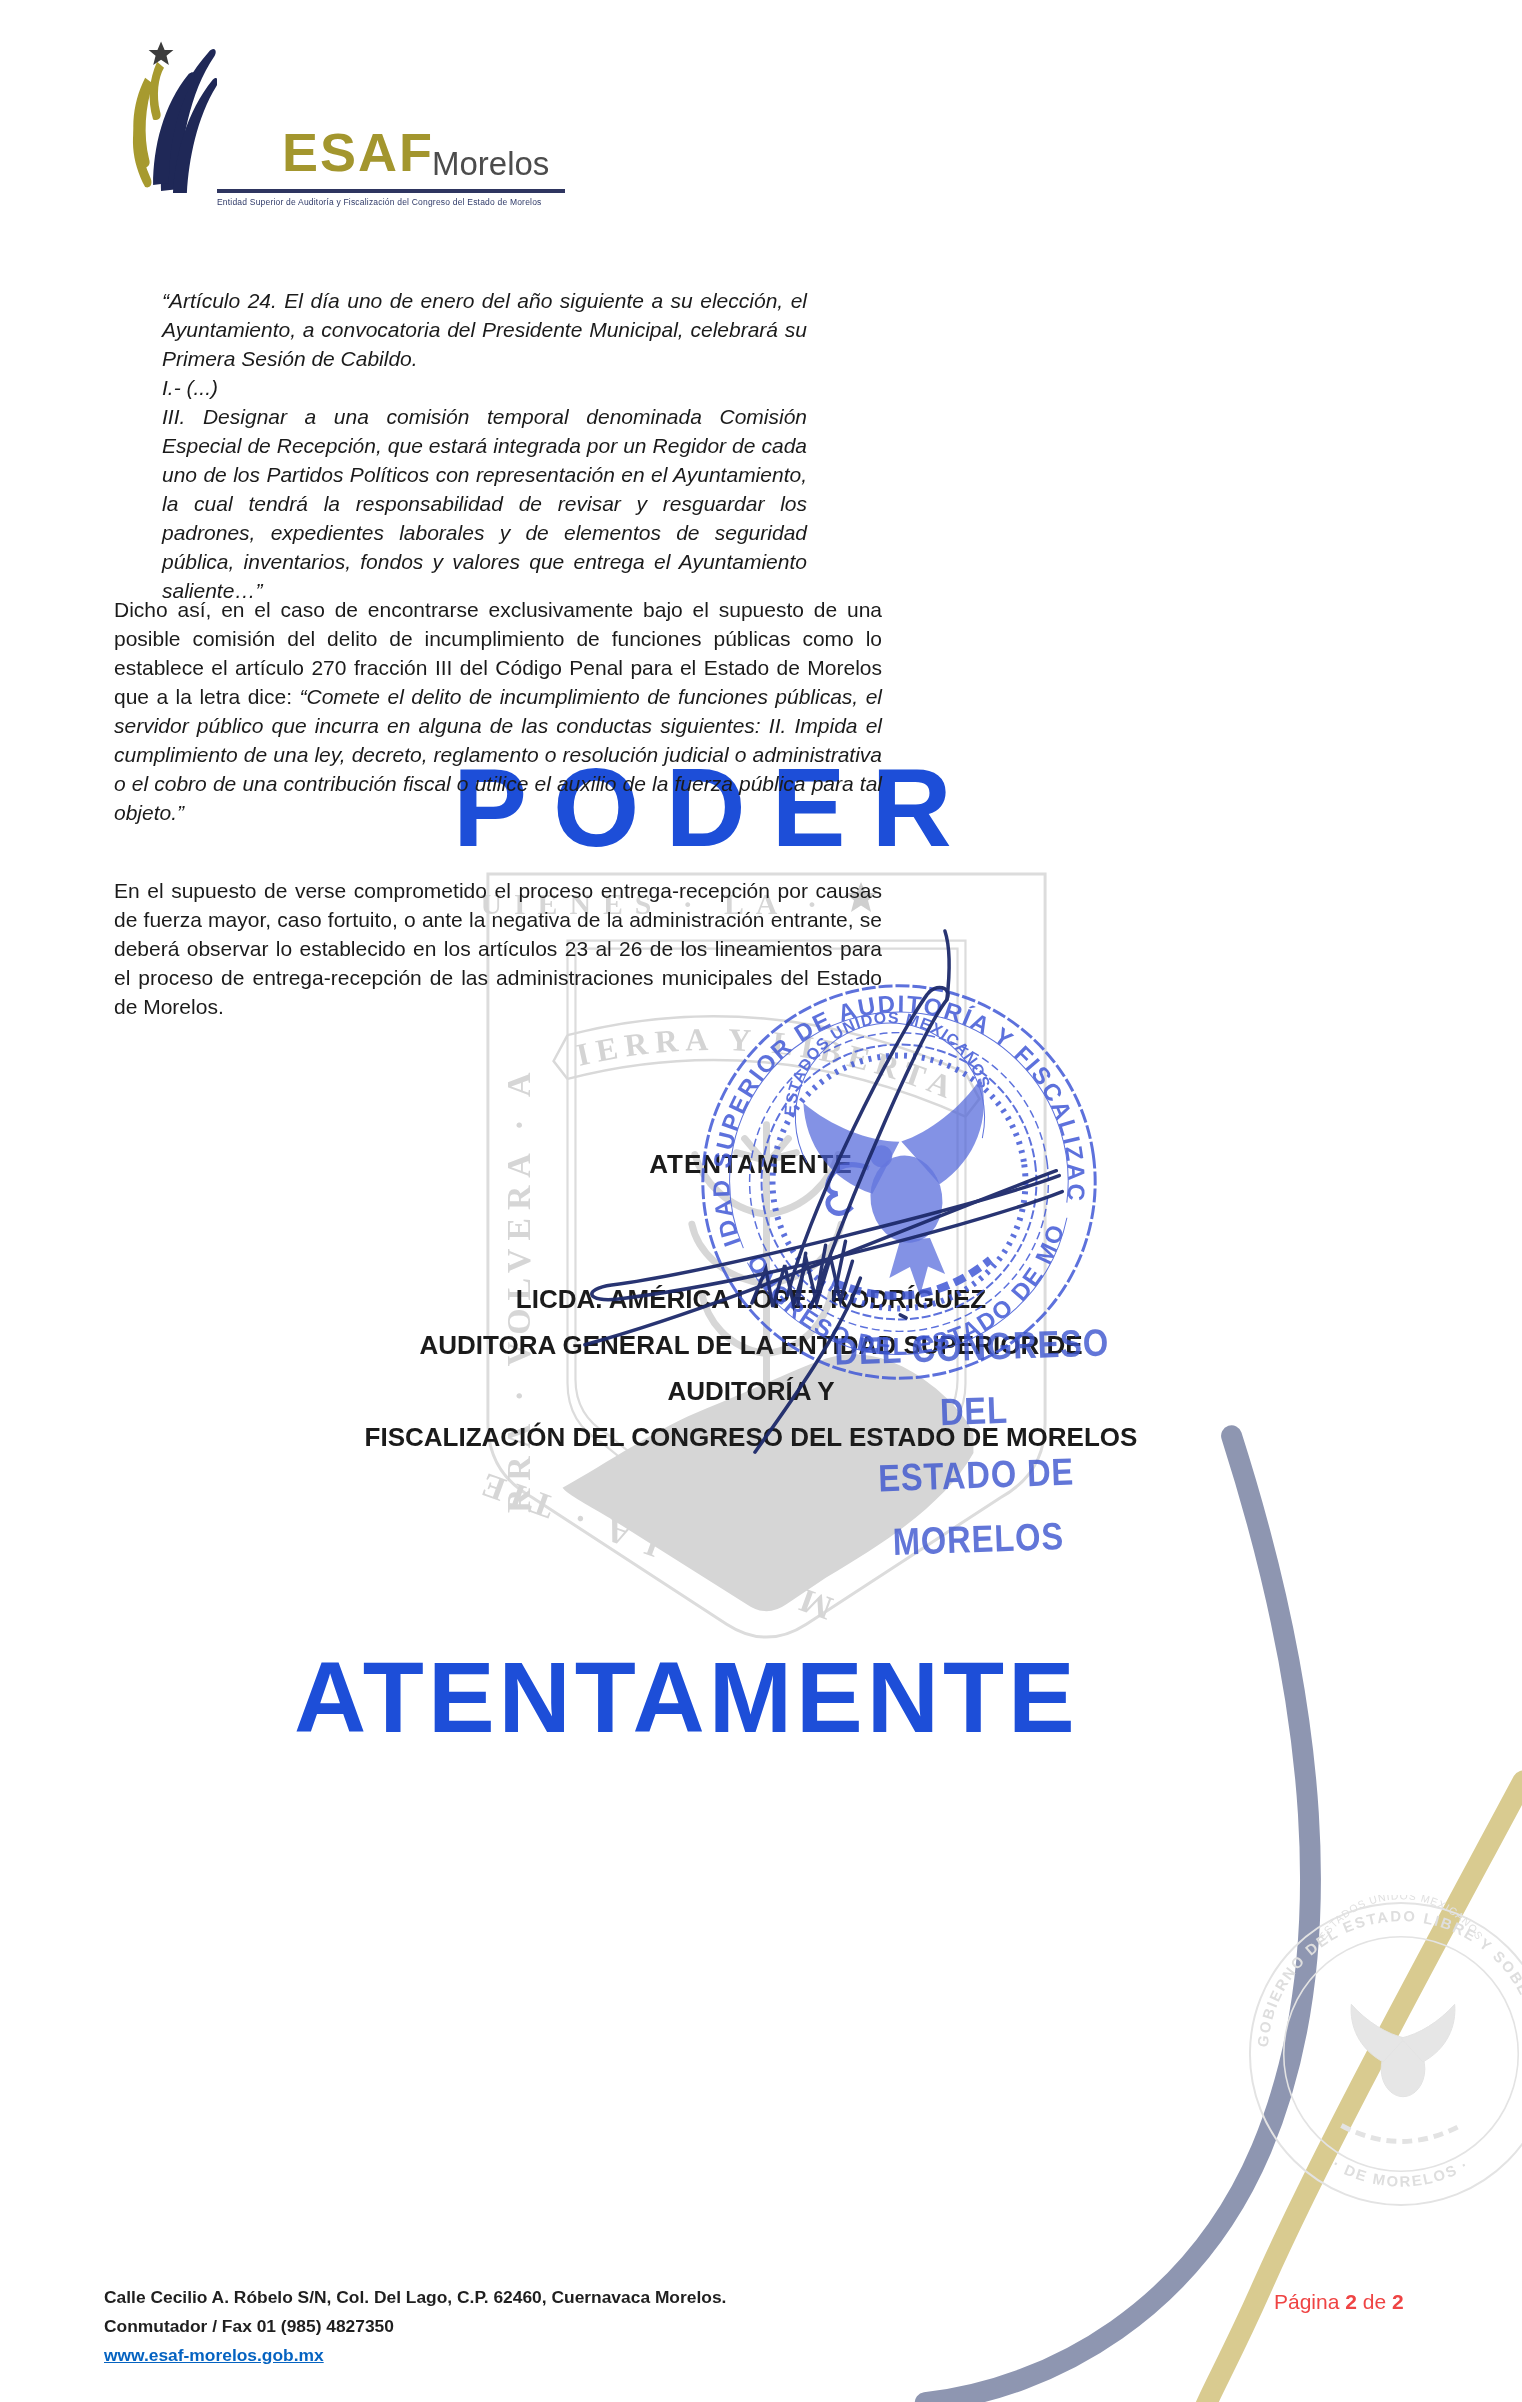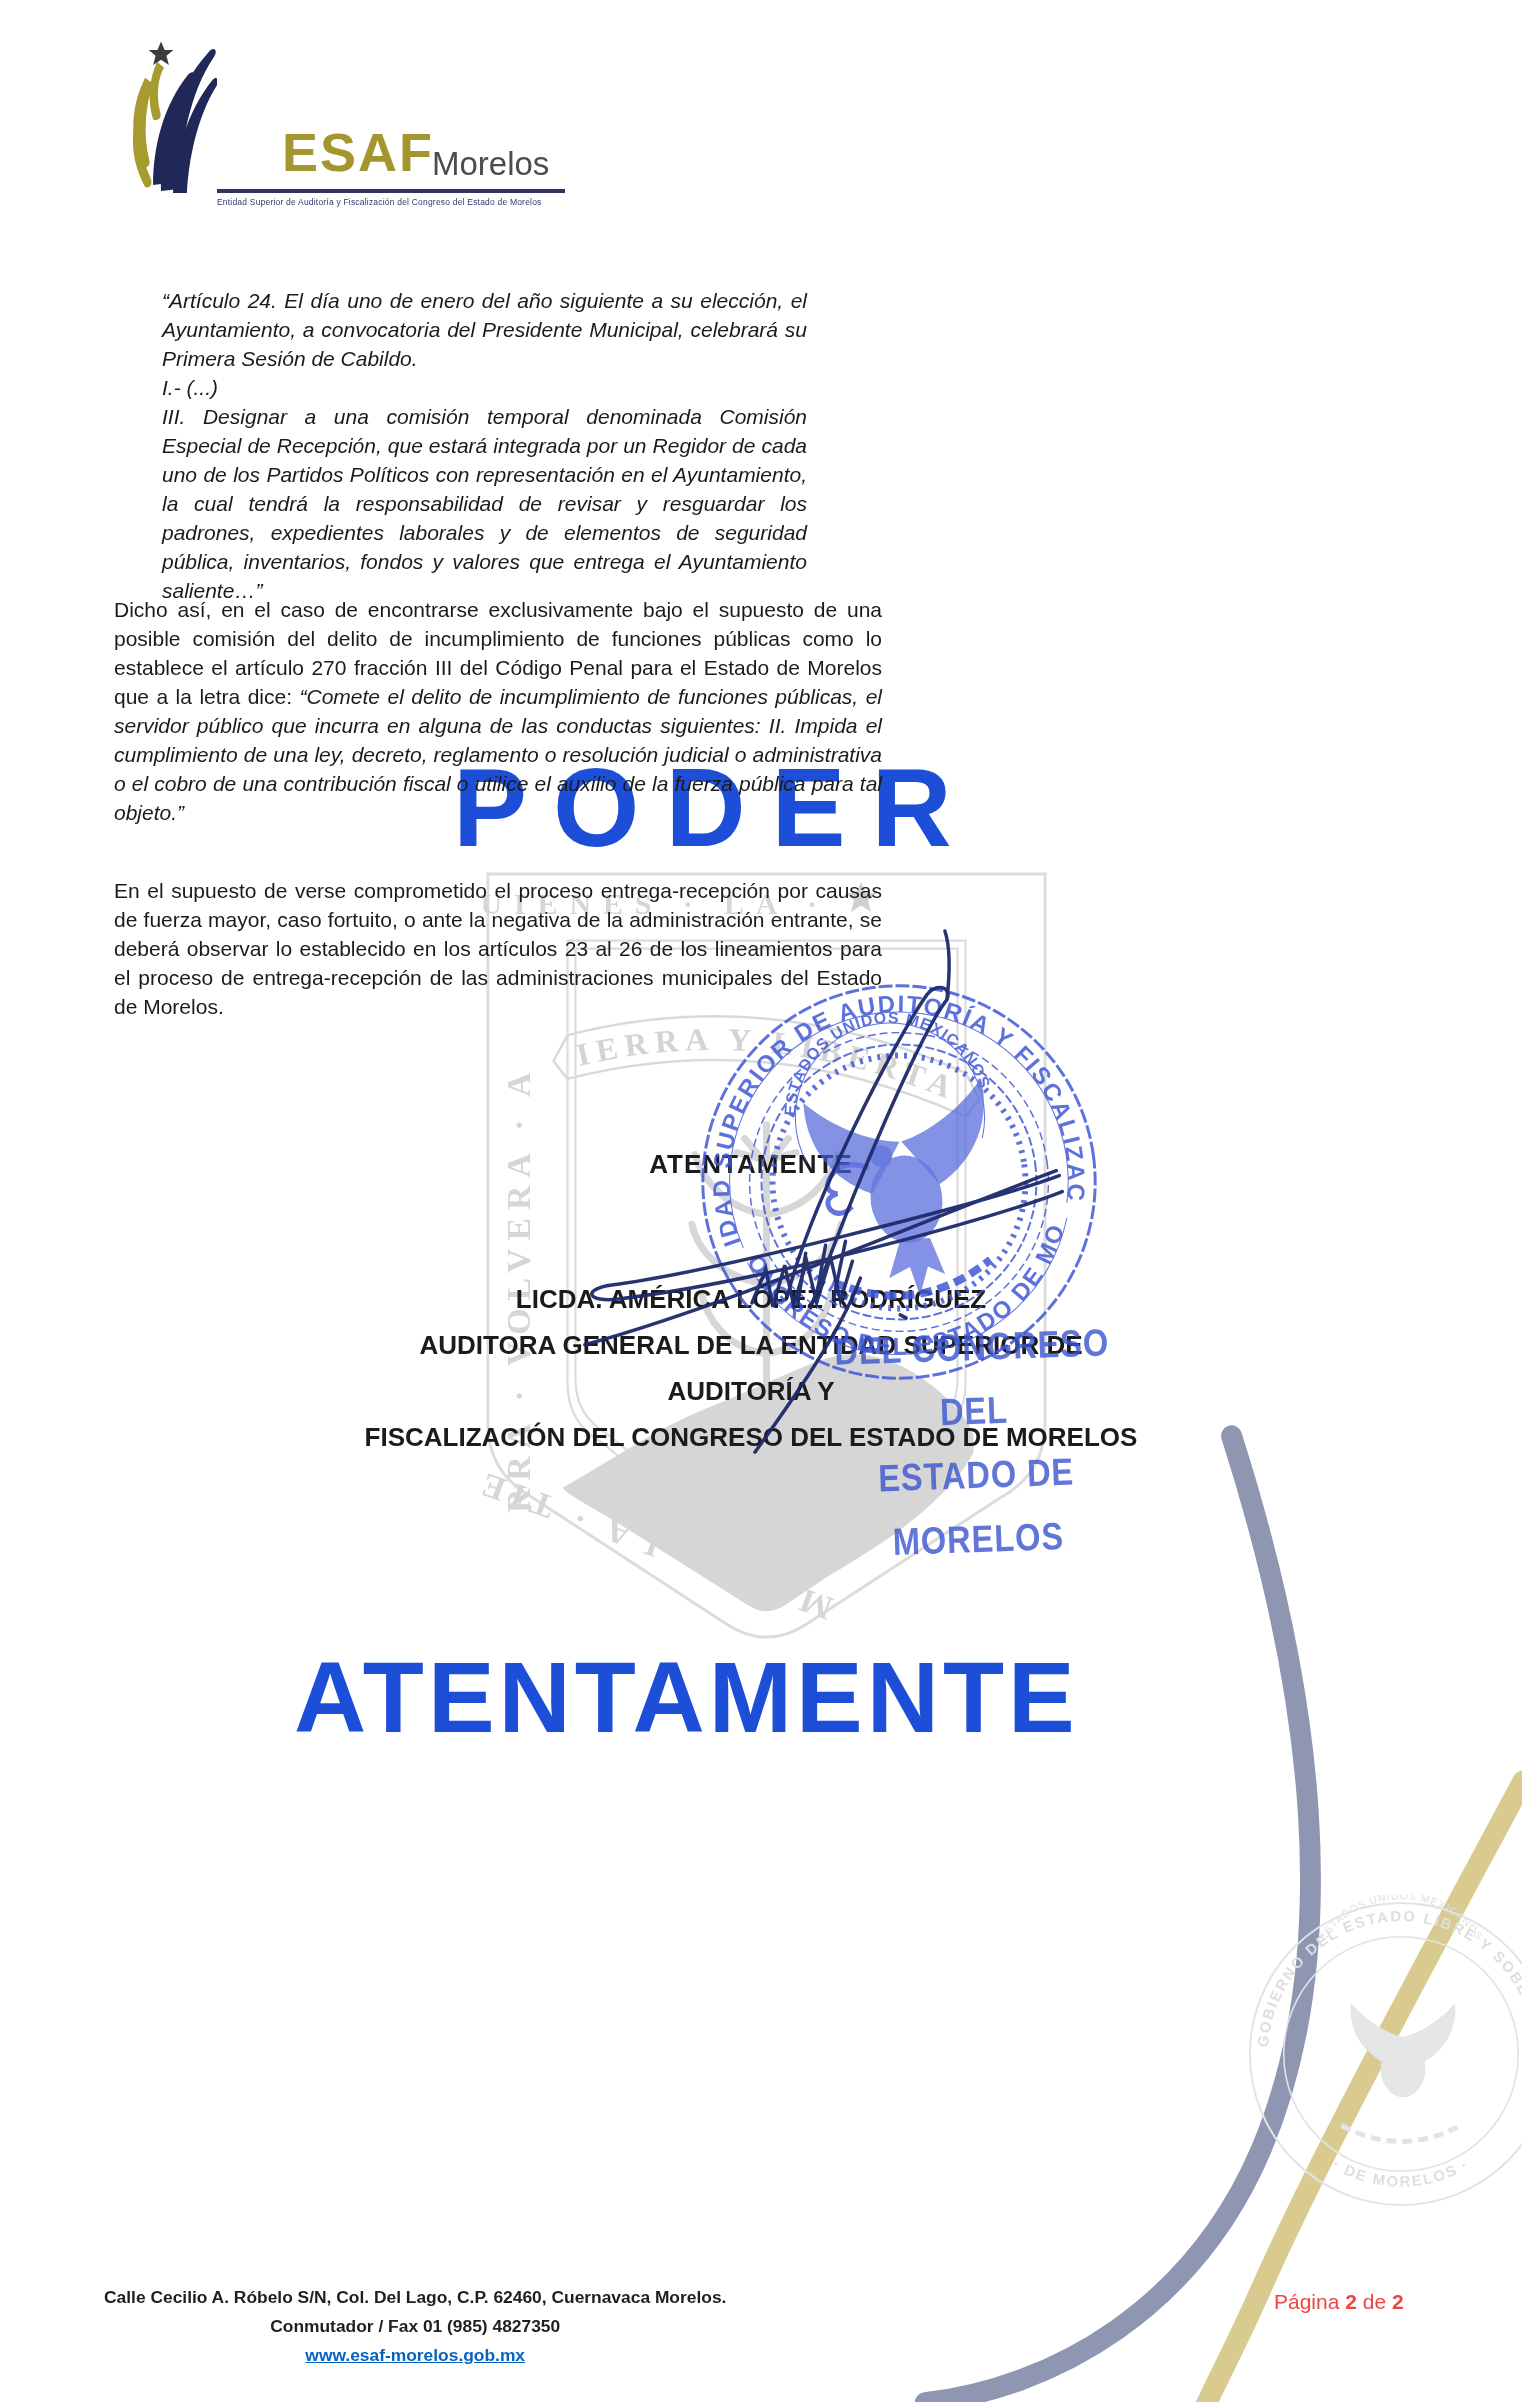--- a/index.html
+++ b/index.html
@@ -27,21 +27,21 @@
   .wm-poder{left:453px;top:744px;font-size:111px;letter-spacing:26px;}
   .wm-legis{left:294px;top:1640px;font-size:100px;letter-spacing:4px;}
   .wm-layer{z-index:1;}
   .ink-layer{z-index:4;}
   .stamp-layer{z-index:3;}
   
   .rect-stamp{left:791px;top:1315px;width:368px;text-align:center;z-index:3;
               transform:rotate(-2deg);color:#3c55cf;opacity:.8;font-weight:bold;}
   .rect-stamp div{font-size:38px;line-height:64px;transform:scaleX(.86);letter-spacing:1px;}
   
-  .footer{left:104px;top:2283px;font-size:17.4px;font-weight:bold;line-height:29px;z-index:2;color:#1f1f1f;text-align:center;}
+  .footer{left:104px;top:2283px;font-size:17.4px;font-weight:bold;line-height:29px;z-index:2;color:#1f1f1f;}
   .footer a{color:#0563c1;text-decoration:underline;}
   .pageno{left:1274px;top:2290px;font-size:21px;z-index:2;color:#ef4444;}
   .pageno b{font-weight:bold;}
   svg text{font-family:"Liberation Sans", sans-serif;}
   .serifwm{font-family:"Liberation Serif", serif;}
 </style>
 </head>
 <body>
 
 <div class="page">

